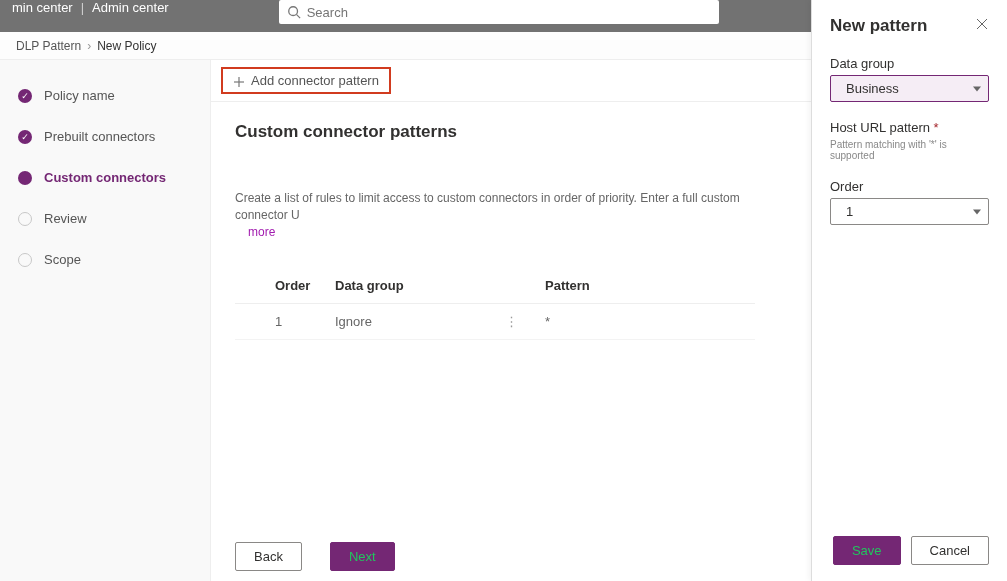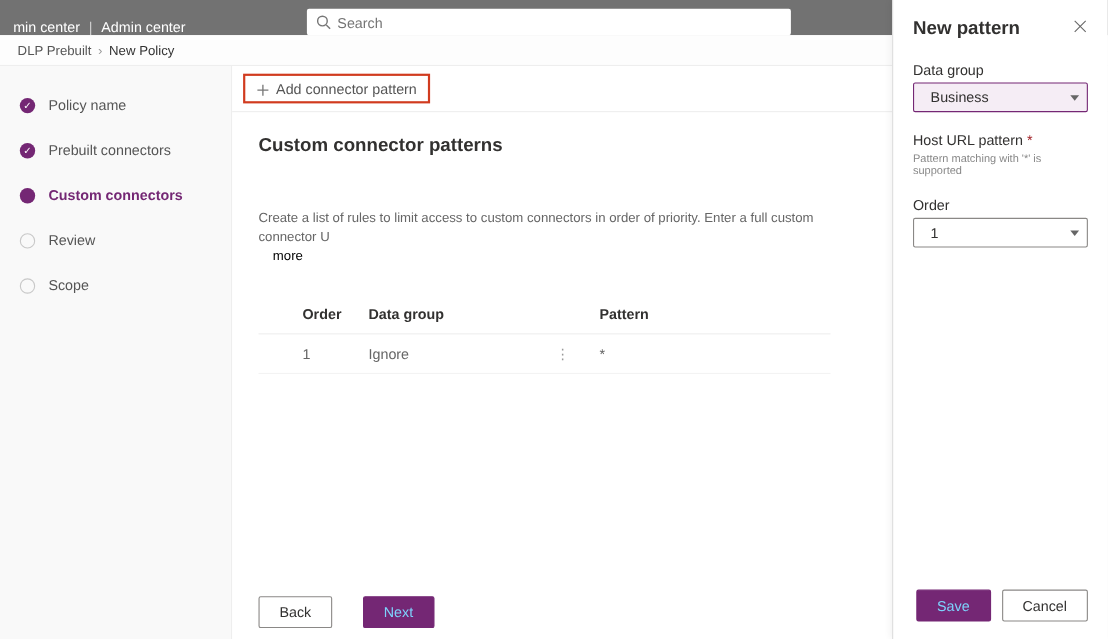--- a/index.html
+++ b/index.html
@@ -1,17 +1,17 @@
 <!DOCTYPE html>
 <html><head>
 <meta charset="utf-8">
 <style>
   * { box-sizing: border-box; margin: 0; padding: 0; font-family: "Segoe UI", Arial, sans-serif; }
   html, body { width: 1007px; height: 581px; overflow: hidden; background: #f9f9f9; }
-  .topbar { height: 32px; background: #727272; color: #fff; display: flex; align-items: flex-end; padding: 0 12px; font-size: 13px; }
+  .topbar { height: 32px; background: #727272; color: #fff; display: flex; align-items: flex-start; padding: 0 12px; font-size: 13px; }
   .topbar .divider { margin: 0 8px; color: #cfcfcf; }
   .searchbox { margin-left: 110px; background: #fff; height: 24px; width: 440px; border-radius: 2px; display: flex; align-items: center; padding: 0 8px; color: #777; font-size: 13px; }
   .searchbox svg { margin-right: 6px; flex-shrink: 0; }
   .searchbox input { border: none; outline: none; flex: 1; font-size: 13px; color: #be185d; background: transparent; }
   .breadcrumb { height: 28px; background: #fdfdfd; border-bottom: 1px solid #eee; display: flex; align-items: center; padding: 0 16px; font-size: 12px; color: #555; }
   .breadcrumb .sep { margin: 0 6px; color: #999; }
   .breadcrumb .current { color: #333; }
   .body { display: flex; height: calc(581px - 32px - 28px); }
   .sidebar { width: 210px; padding: 28px 8px 8px 18px; }
   .step { display: flex; align-items: center; margin-bottom: 26px; font-size: 13px; color: #555; cursor: default; }
@@ -20,33 +20,33 @@
   .step.done .dot { background: #742774; }
   .step.active .dot { background: #742774; }
   .step.pending .dot { border: 1px solid #c8c8c8; background: transparent; }
   .main { flex: 1; background: #fff; border-left: 1px solid #eee; display: flex; flex-direction: column; position: relative; }
   .cmdbar { height: 42px; display: flex; align-items: center; padding: 0 10px; border-bottom: 1px solid #eee; }
   .addbtn { display: inline-flex; align-items: flex-end; gap: 6px; padding: 4px 10px; font-size: 13px; color: #555; border: 2px solid #d13b1f; background: #fff; cursor: pointer; }
   .addbtn svg { stroke: #777; }
   .content { padding: 20px 24px; flex: 1; overflow: auto; }
   .content h2 { font-size: 17px; font-weight: 600; color: #323130; margin-bottom: 6px; }
   .desc { font-size: 12px; color: #666; line-height: 1.4; max-width: 520px; margin-top: 48px; }
-  .desc .more { color: #000000; cursor: pointer; padding-left: 13px; }
+  .desc .more { color: #a21caf; cursor: pointer; padding-left: 13px; }
   .tbl { margin-top: 28px; width: 520px; }
   .tbl .hdr, .tbl .row { display: flex; padding: 10px 0; }
   .tbl .hdr { color: #323130; font-size: 13px; font-weight: 600; border-bottom: 1px solid #eee; }
   .tbl .row { color: #666; font-size: 13px; border-bottom: 1px solid #f3f3f3; }
   .tbl .c-order { width: 100px; padding-left: 40px; }
   .tbl .c-group { width: 170px; }
   .tbl .c-menu { width: 40px; color: #999; cursor: pointer; }
   .tbl .c-pattern { flex: 1; }
   .footer { position: absolute; bottom: 10px; left: 0; right: 0; padding: 0 24px; display: flex; gap: 28px; align-items: center; }
   .btn { padding: 6px 18px; font-size: 13px; border-radius: 2px; cursor: pointer; }
   .btn-default { background: #fff; border: 1px solid #8a8886; color: #323130; }
-  .btn-primary { background: #742774; border: 1px solid #742774; color: #7dd3fc; }
+  .btn-primary { background: #742774; border: 1px solid #742774; color: #22c55e; }
   
   .panel { position: absolute; top: 0; right: 0; width: 196px; height: 581px; background: #fff; border-left: 1px solid #ddd; box-shadow: -2px 0 6px rgba(0,0,0,.05); padding: 16px 18px; display: flex; flex-direction: column; }
   .panel-hdr { display: flex; align-items: center; justify-content: space-between; margin-bottom: 20px; }
   .panel-hdr h3 { font-size: 17px; font-weight: 600; color: #323130; }
   .panel-hdr .close { cursor: pointer; color: #666; }
   .field { margin-bottom: 18px; }
   .field label { display: block; font-size: 13px; color: #323130; margin-bottom: 4px; }
   .field .req { color: #a4262c; }
   .field select, .field input[type=text] { width: 100%; padding: 5px 7px; font-size: 13px; border: 1px solid #8a8886; border-radius: 2px; outline: none; color: #323130; background: #fff; }
   .field .selectbox { position: relative; }
@@ -66,21 +66,21 @@
   <div class="searchbox">
     <svg width="14" height="14" viewBox="0 0 16 16" fill="none" stroke="#777" stroke-width="1.5">
         <circle cx="7" cy="7" r="5"></circle>
         <line x1="11" y1="11" x2="15" y2="15"></line>
       </svg>
     <input type="text" placeholder="Search" style="">
   </div>
 </div>
 
 <div class="breadcrumb">
-  <span>DLP Prebuilt</span>
+  <span>DLP Pattern</span>
   <span class="sep">›</span>
   <span class="current">New Policy</span>
 </div>
 
 <div class="body">
   <div class="sidebar">
     <div class="step done">
       <span class="dot">✓</span>
       <span>Policy name</span>
     </div>

